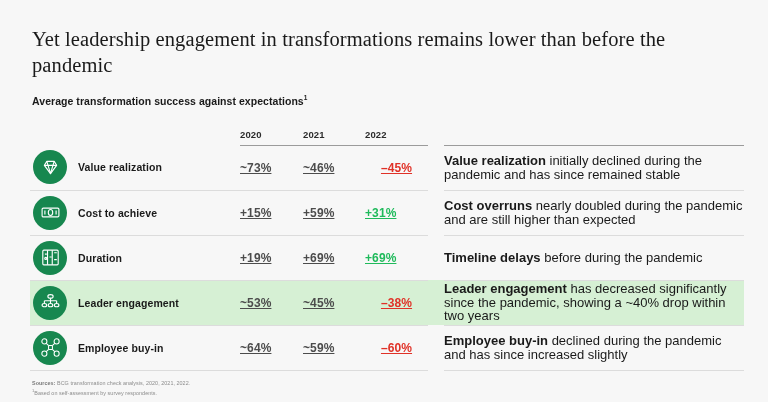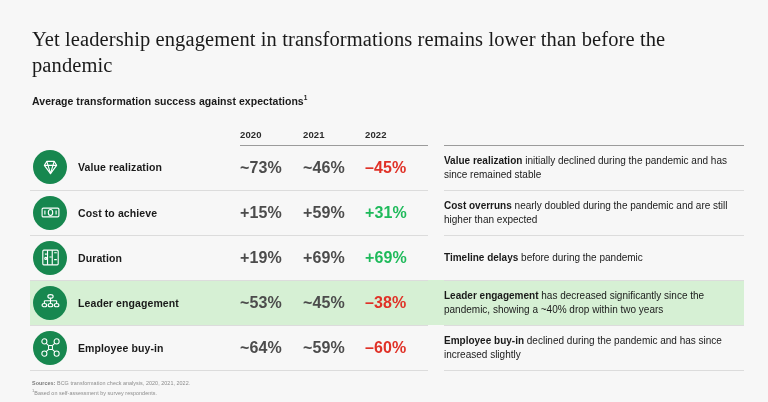--- a/index.html
+++ b/index.html
@@ -107,30 +107,31 @@
 
   .row-label {
     font-size: 10.5px;
     font-weight: 700;
     color: #1a1a1a;
     letter-spacing: 0.1px;
     padding-left: 2px;
   }
 
   .val {
-    font-size: 16px;
+    font-size: 12px;
     font-weight: 600;
     color: #4c4c4c;
     letter-spacing: 0.1px;
-  }
-  .val.neg { color: #e03127; font-weight: 700; }
+    text-decoration: underline;
+  }
+  .val.neg { color: #e03127; font-weight: 700; text-align: center; }
   .val.pos { color: #1fba5b; font-weight: 700; }
 
   .desc {
-    font-size: 10px;
+    font-size: 13px;
     line-height: 13.4px;
     color: #1a1a1a;
     padding-left: 2px;
   }
   .desc b {
     font-weight: 700;
   }
 
   .sources {
     margin-top: 9px;

